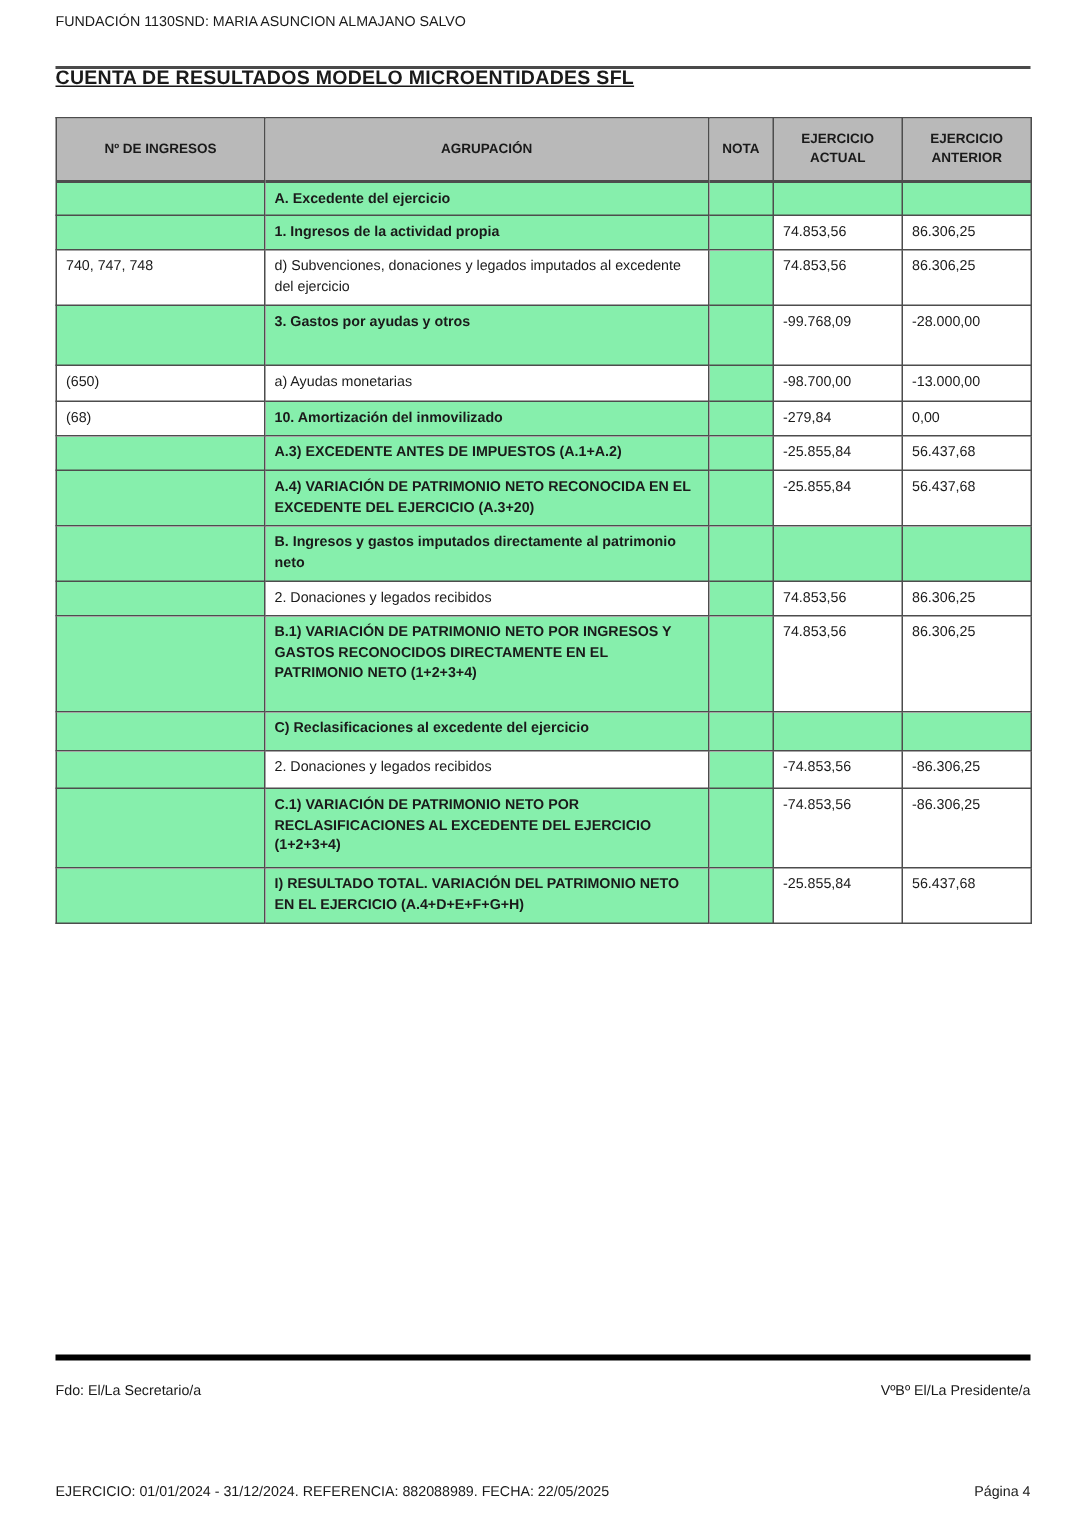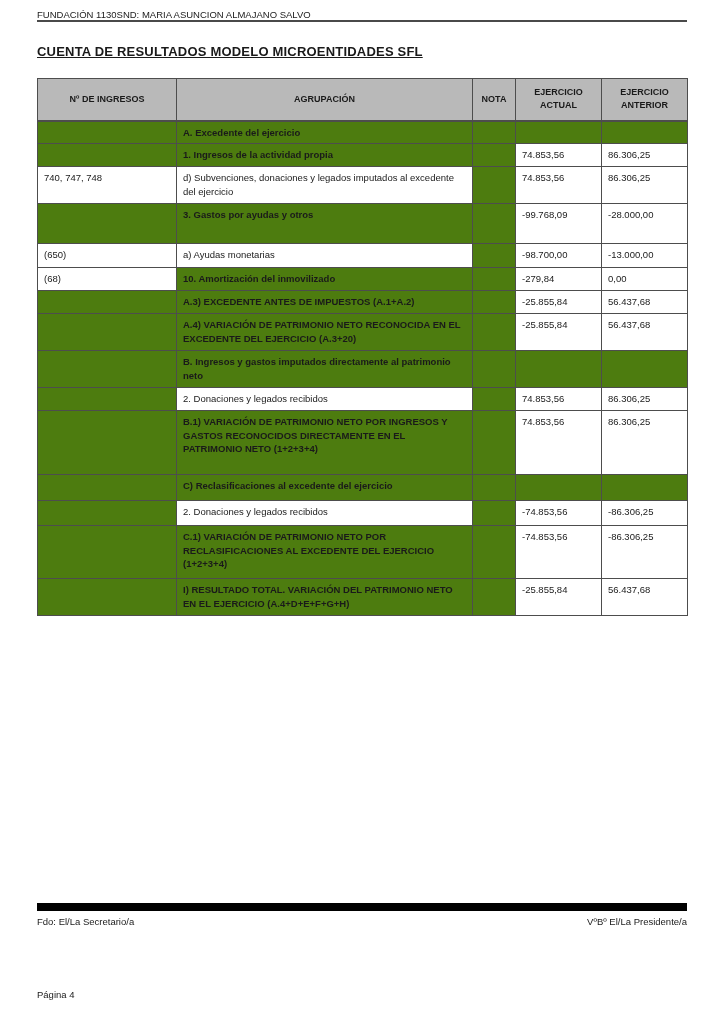--- a/index.html
+++ b/index.html
@@ -12,21 +12,21 @@
     font-family: "Liberation Sans", "DejaVu Sans", sans-serif;
     color: #1a1a1a;
     overflow: hidden;
   }
   .doc-header {
     position: absolute;
     left: 37px;
     right: 37px;
     top: 9px;
     font-size: 9.5px;
-    padding-bottom: 0;
+    padding-bottom: 24px;
     border-bottom: 2px solid #4a4a4a;
   }
   .doc-title {
     position: absolute;
     left: 37px;
     right: 37px;
     top: 44px;
     font-size: 13px;
     font-weight: bold;
     letter-spacing: 0.2px;
@@ -55,30 +55,30 @@
   }
   table.main th {
     background: #b9b9b9;
     font-weight: bold;
     font-size: 9px;
     text-align: center;
     vertical-align: middle;
     height: 42px;
     border-bottom-width: 2px;
   }
-  td.g { background: #4d7c0f; margin-top: 16px; }
+  td.g { background: #86efac; margin-top: 16px; }
   td.b { font-weight: bold; }
   td.num { text-align: left; white-space: nowrap; }
   .sig-row {
     position: absolute;
     left: 37px;
     right: 37px;
     top: 903px;
-    border-top: 8px solid #000000;
-    padding-top: 5px;
+    border-top: 4px solid #000000;
+    padding-top: 15px;
     display: flex;
     justify-content: space-between;
     font-size: 9.5px;
   }
   .page-footer {
     position: absolute;
     left: 37px;
     right: 37px;
     top: 989px;
     display: flex;
@@ -220,16 +220,17 @@
       </tr>
     </tbody>
   </table>
 
   <div class="sig-row">
     <span>Fdo: El/La Secretario/a</span>
     <span>VºBº El/La Presidente/a</span>
   </div>
 
   <div class="page-footer">
+    <span>EJERCICIO: 01/01/2024 - 31/12/2024. REFERENCIA: 882088989. FECHA: 22/05/2025</span>
     <span>Página 4</span>
   </div>
 
 </div>
 
 </body></html>

